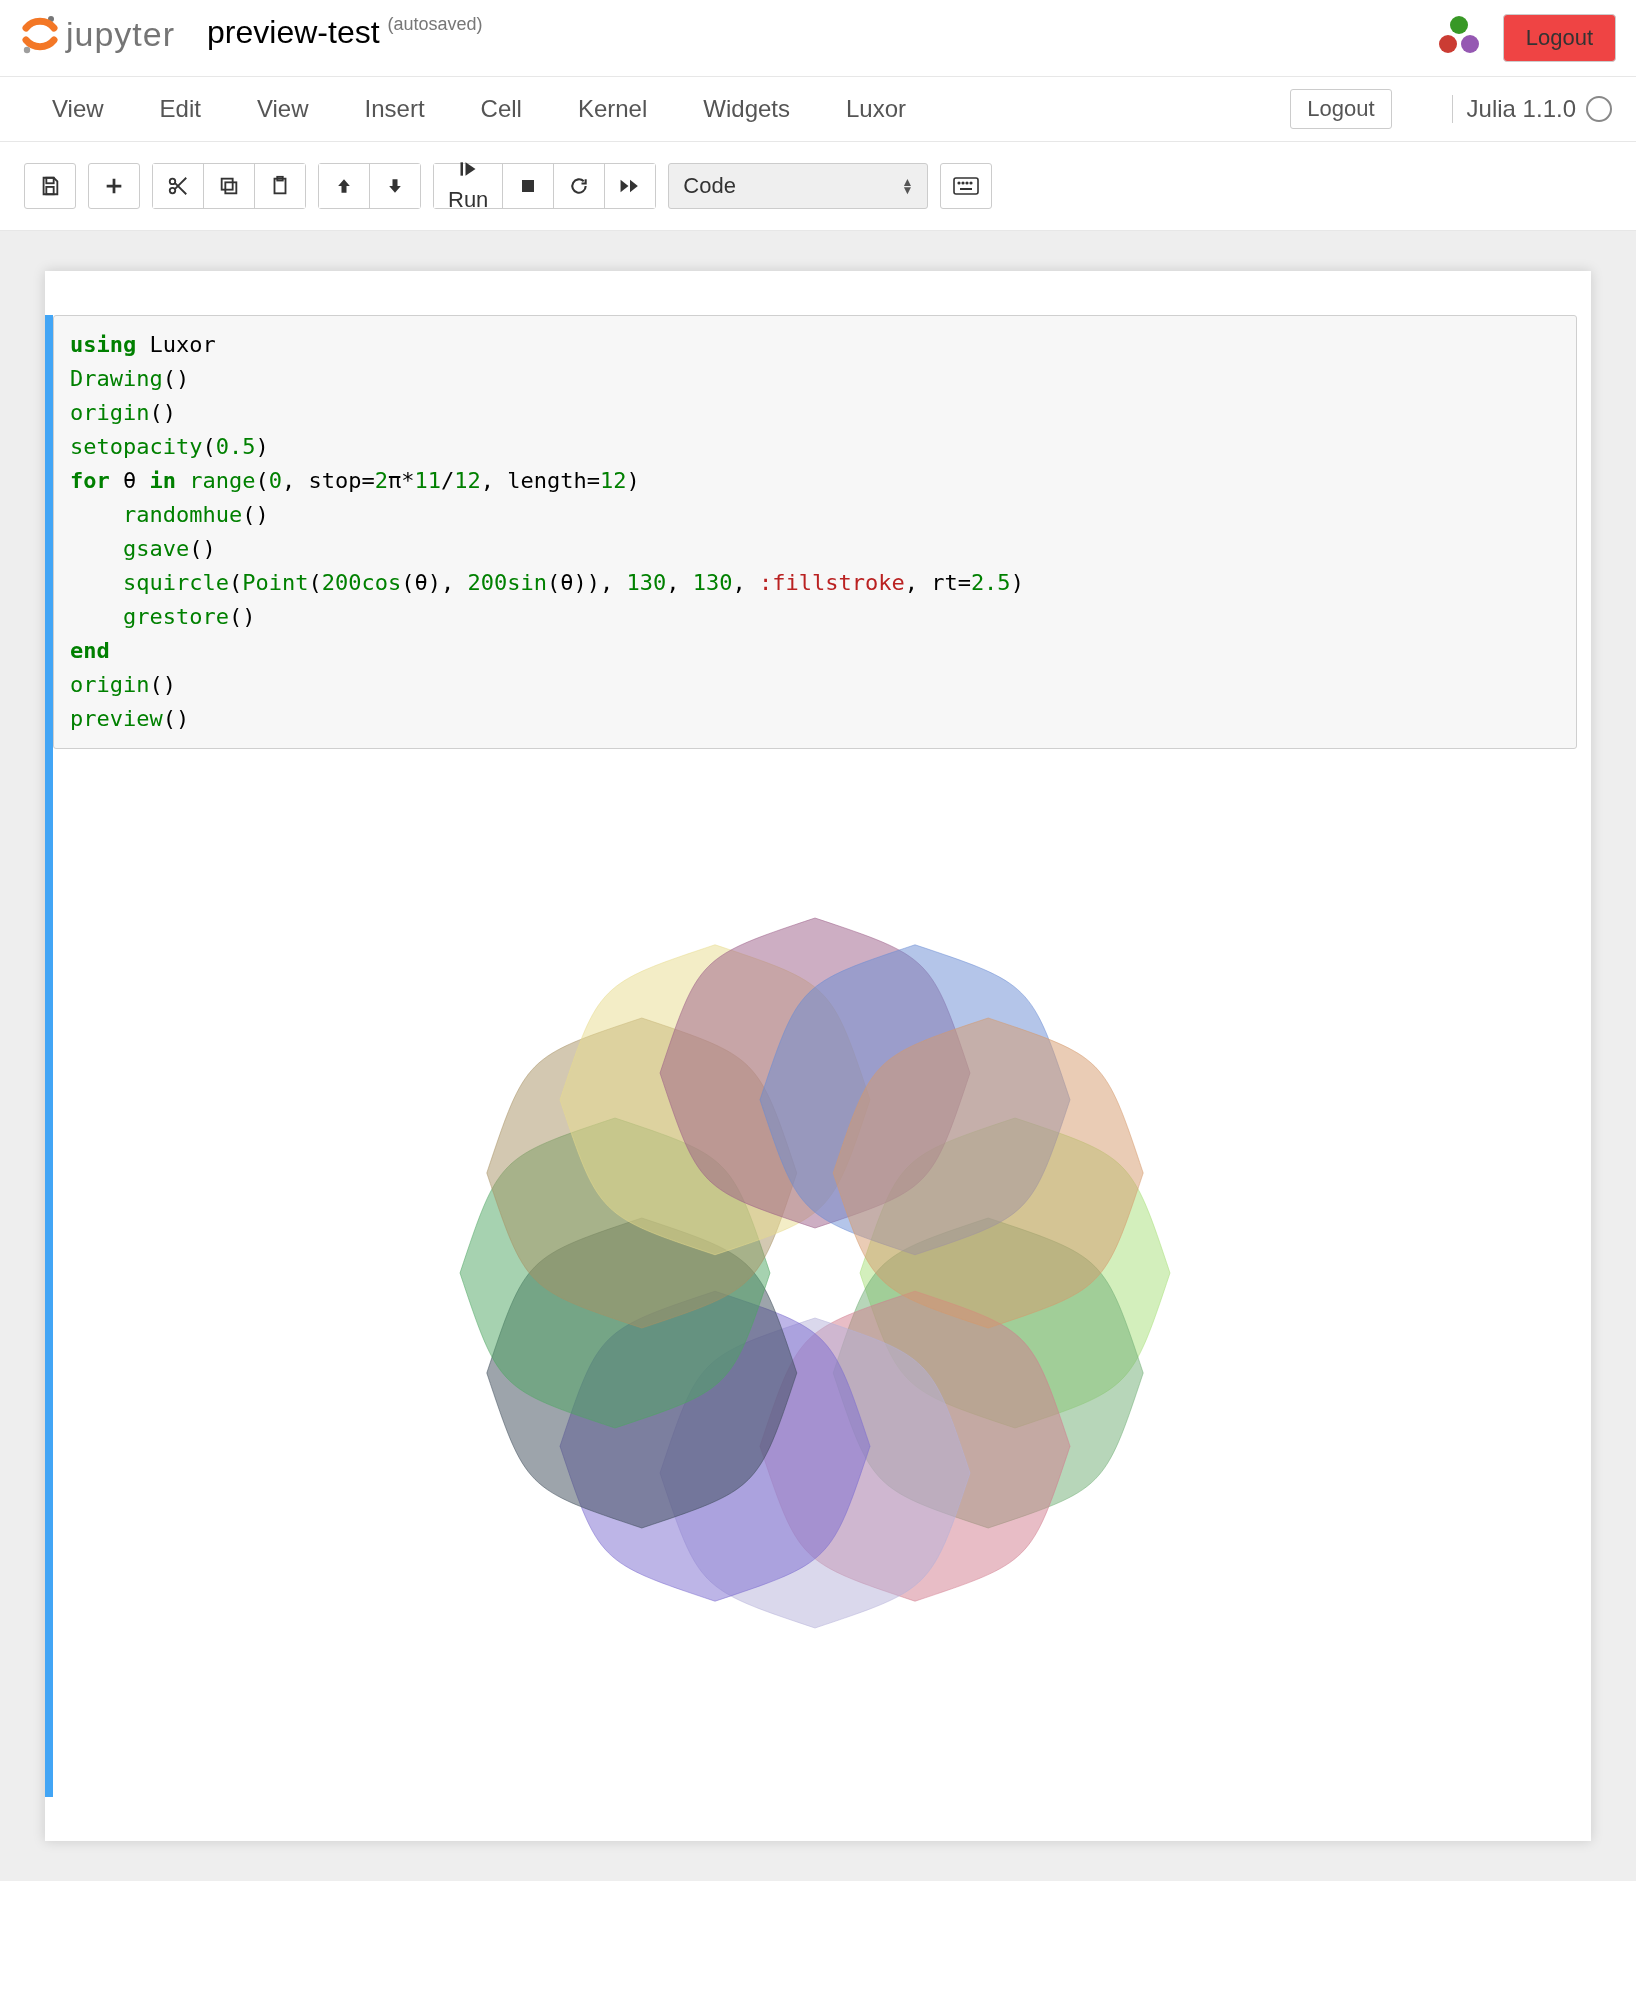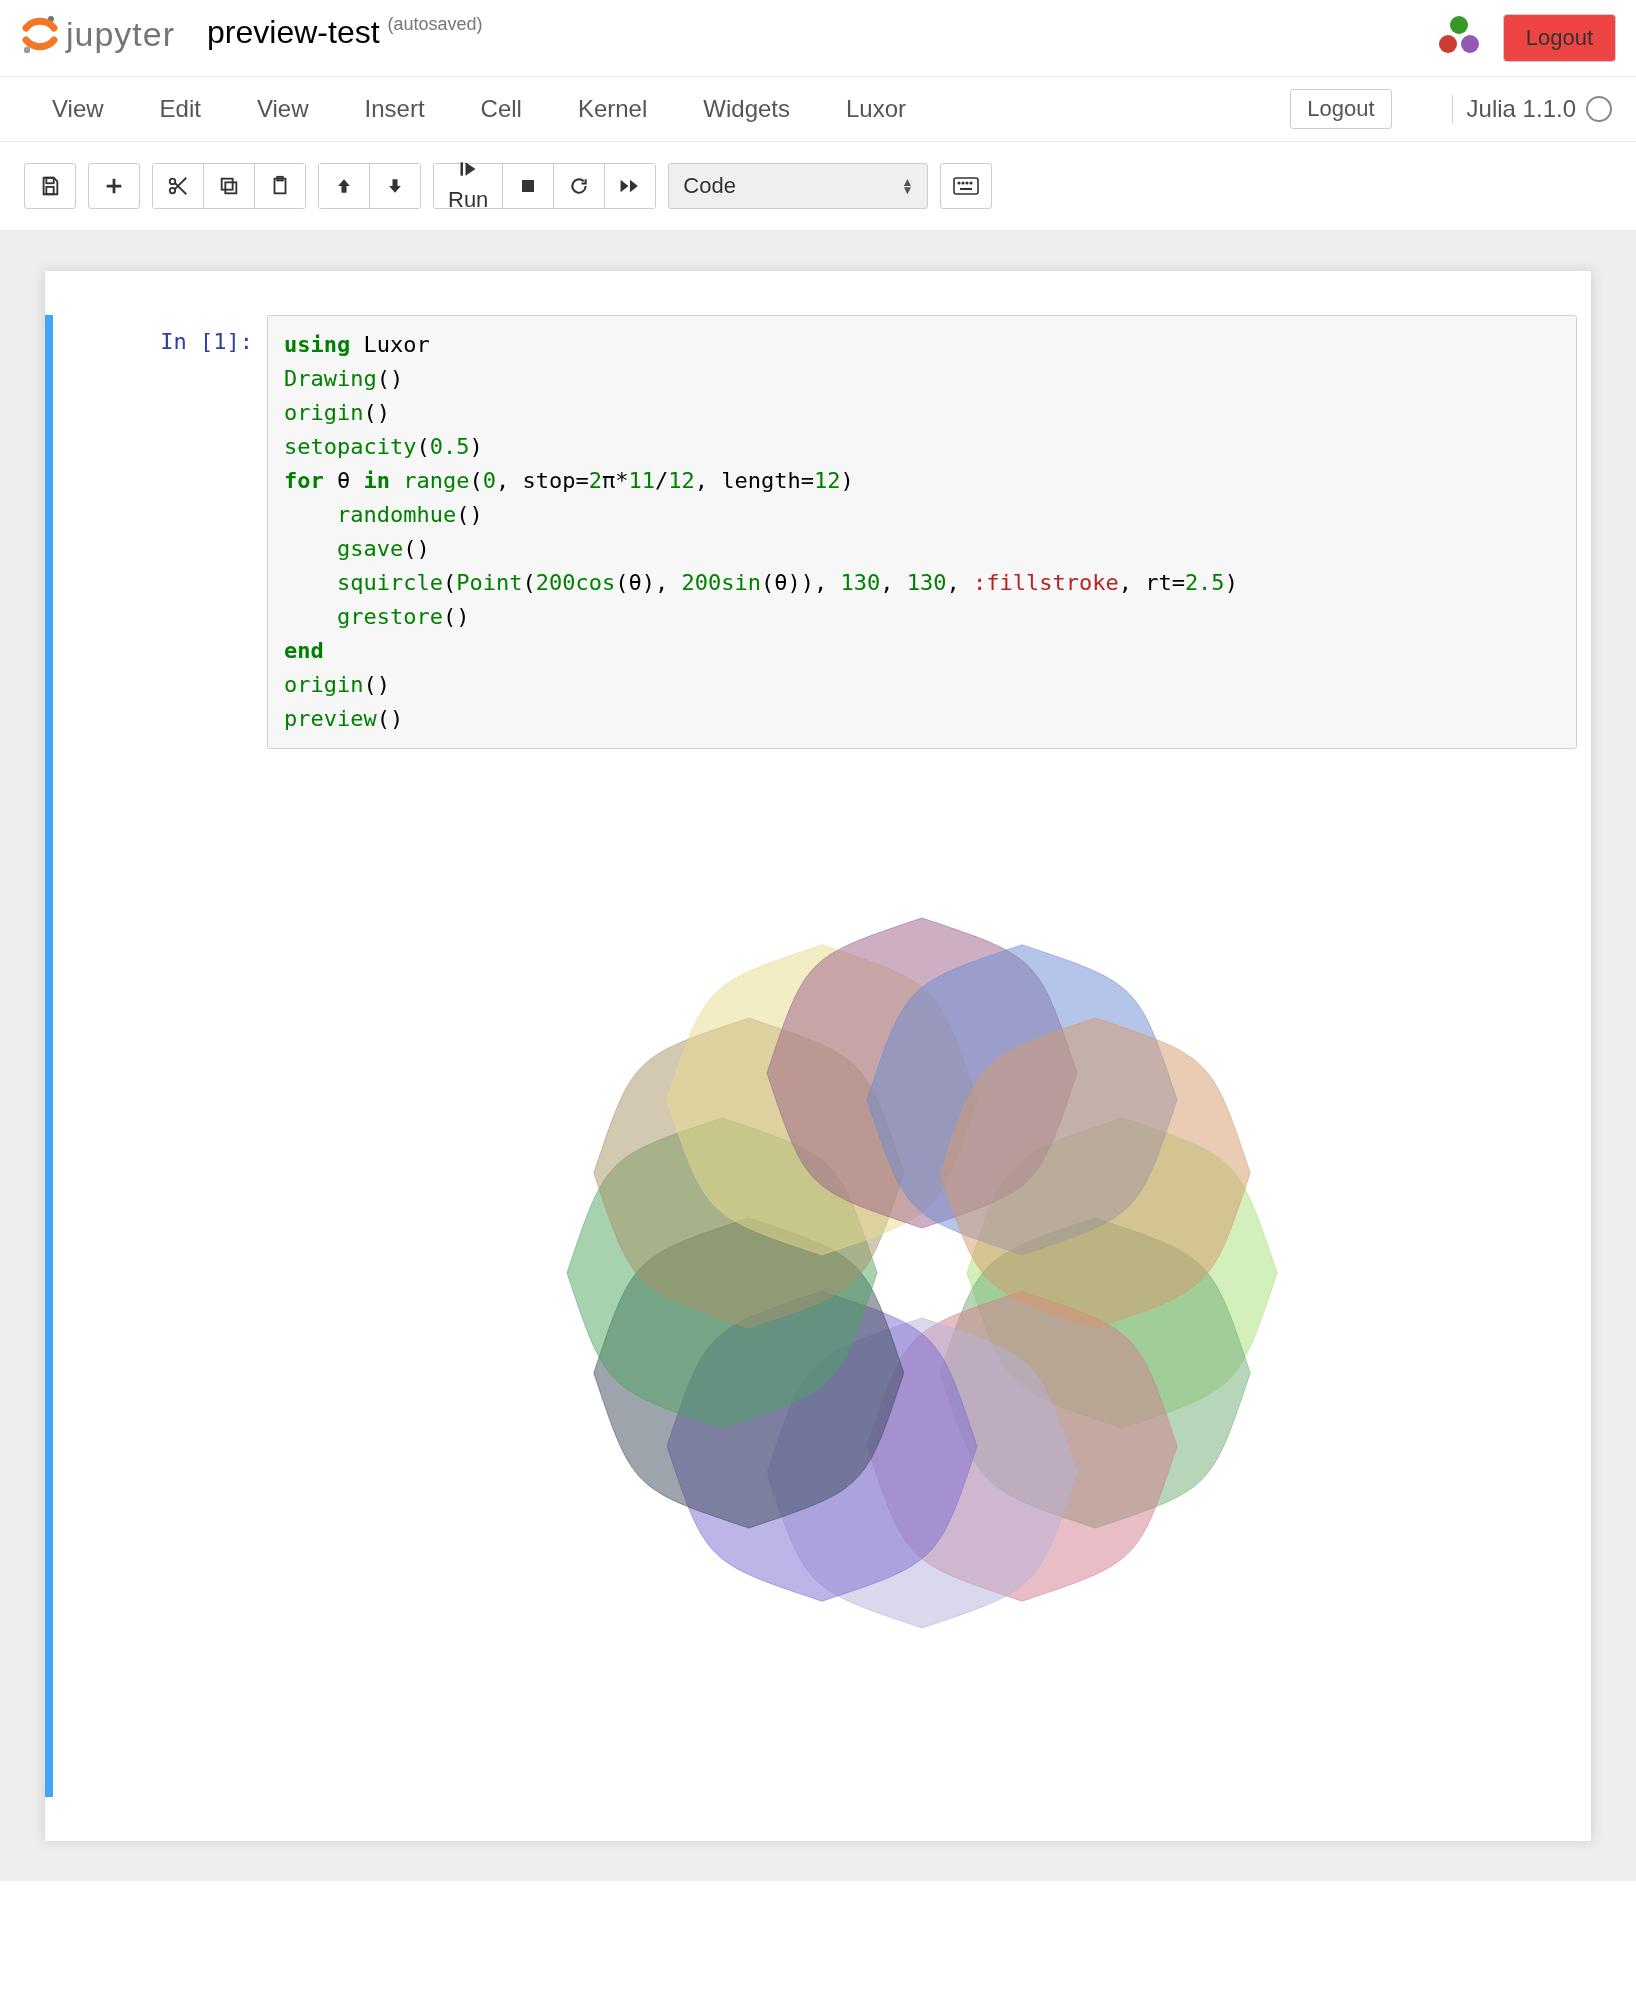--- a/index.html
+++ b/index.html
@@ -205,21 +205,20 @@
           <circle cx="18" cy="6" r="0.8" fill="#333"></circle>
           <rect x="7" y="11" width="12" height="2" fill="#333" stroke="none"></rect>
         </svg>
     </span>
   </div>
 </div>
 
 <div id="nb-bg">
   <div id="nb-paper">
     <div class="cell">
-      <div class="prompt-col">In [1]:</div>
       <div class="code-col">
         <div class="code-box"><span class="kw">using</span><span> Luxor</span>
 <span class="fn">Drawing</span><span>()</span>
 <span class="fn">origin</span><span>()</span>
 <span class="fn">setopacity</span><span>(</span><span class="num">0.5</span><span>)</span>
 <span class="kw">for</span><span> </span><span class="var">θ</span><span> </span><span class="kw">in</span><span> </span><span class="fn">range</span><span>(</span><span class="num">0</span><span>, stop</span><span class="var">=</span><span class="num">2</span><span class="var">π</span><span class="var">*</span><span class="num">11</span><span class="var">/</span><span class="num">12</span><span>, length</span><span class="var">=</span><span class="num">12</span><span>)</span>
 <span>    </span><span class="fn">randomhue</span><span>()</span>
 <span>    </span><span class="fn">gsave</span><span>()</span>
 <span>    </span><span class="fn">squircle</span><span>(</span><span class="fn">Point</span><span>(</span><span class="num">200</span><span class="fn">cos</span><span>(</span><span class="var">θ</span><span>)</span><span>, </span><span class="num">200</span><span class="fn">sin</span><span>(</span><span class="var">θ</span><span>)</span><span>)</span><span>, </span><span class="num">130</span><span>, </span><span class="num">130</span><span>, </span><span class="sym">:fillstroke</span><span>, rt</span><span class="var">=</span><span class="num">2.5</span><span>)</span>
 <span>    </span><span class="fn">grestore</span><span>()</span>

